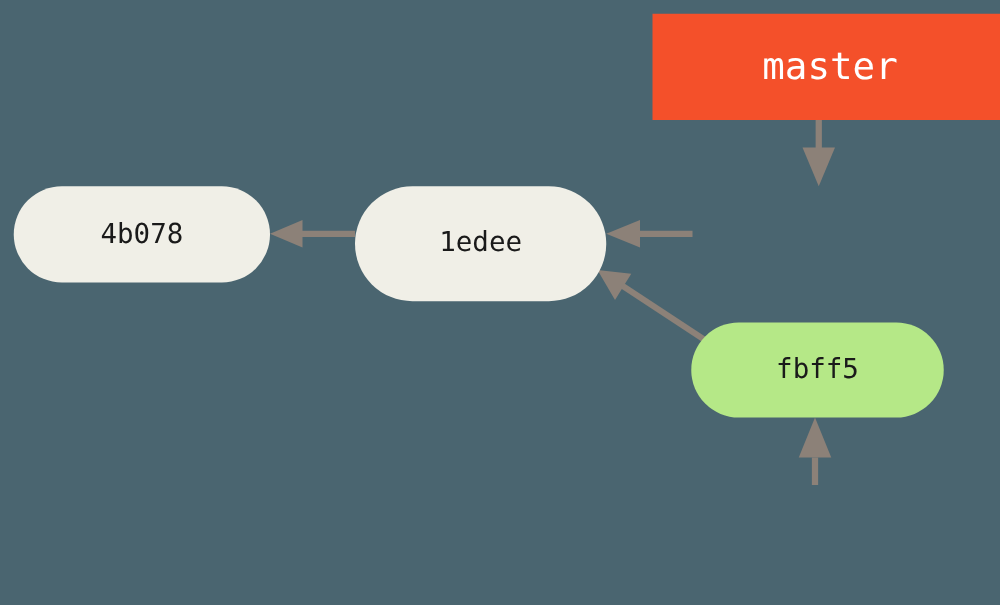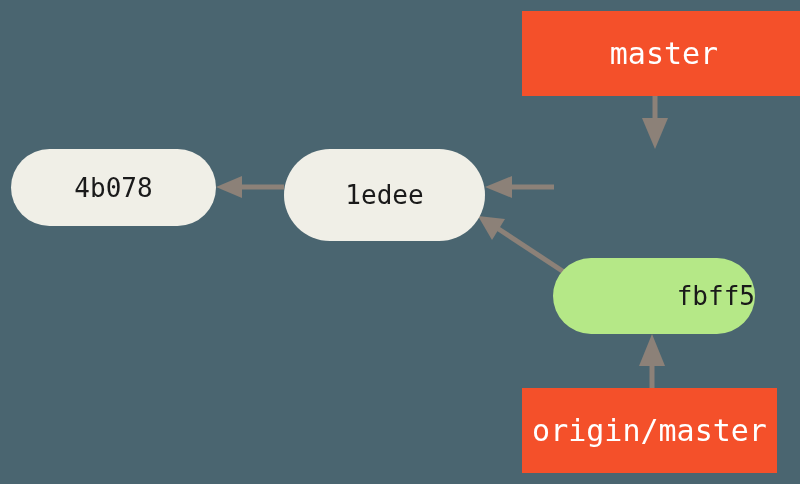--- a/index.html
+++ b/index.html
@@ -31,21 +31,21 @@
     display: flex;
     align-items: center;
     justify-content: center;
     z-index: 2;
   }
   .commit {
     border-radius: 999px;
   }
   .commit .label {
     font-family: "DejaVu Sans Mono", monospace;
-    font-size: 26px;
+    font-size: 22px;
     color: #1a1a1a;
     letter-spacing: 0px;
     line-height: 1;
   }
   .ref {
     border-radius: 0;
   }
   .ref .label {
     font-family: "DejaVu Sans Mono", monospace;
     font-size: 30px;
@@ -92,21 +92,18 @@
 
   <div class="node commit" style="left:11px; top:149px; width:205px; height:77px; background:#f0efe7;">
     <span class="label">4b078</span>
   </div>
 
   <div class="node commit" style="left:284px; top:149px; width:201px; height:92px; background:#f0efe7;">
     <span class="label">1edee</span>
   </div>
 
 
-  <div class="node commit" style="left:553px; top:258px; width:202px; height:76px; background:#b5e887;justify-content:flex-end;">
+  <div class="node commit" style="left:553px; top:258px; width:202px; height:76px; background:#b5e887;">
     <span class="label">fbff5</span>
   </div>
 
-  <div class="node ref" style="left:522px; top:388px; width:255px; height:85px; background:#f4502a;">
-    <span class="label">origin/master</span>
-  </div>
 
 </div>
 
 </body></html>

